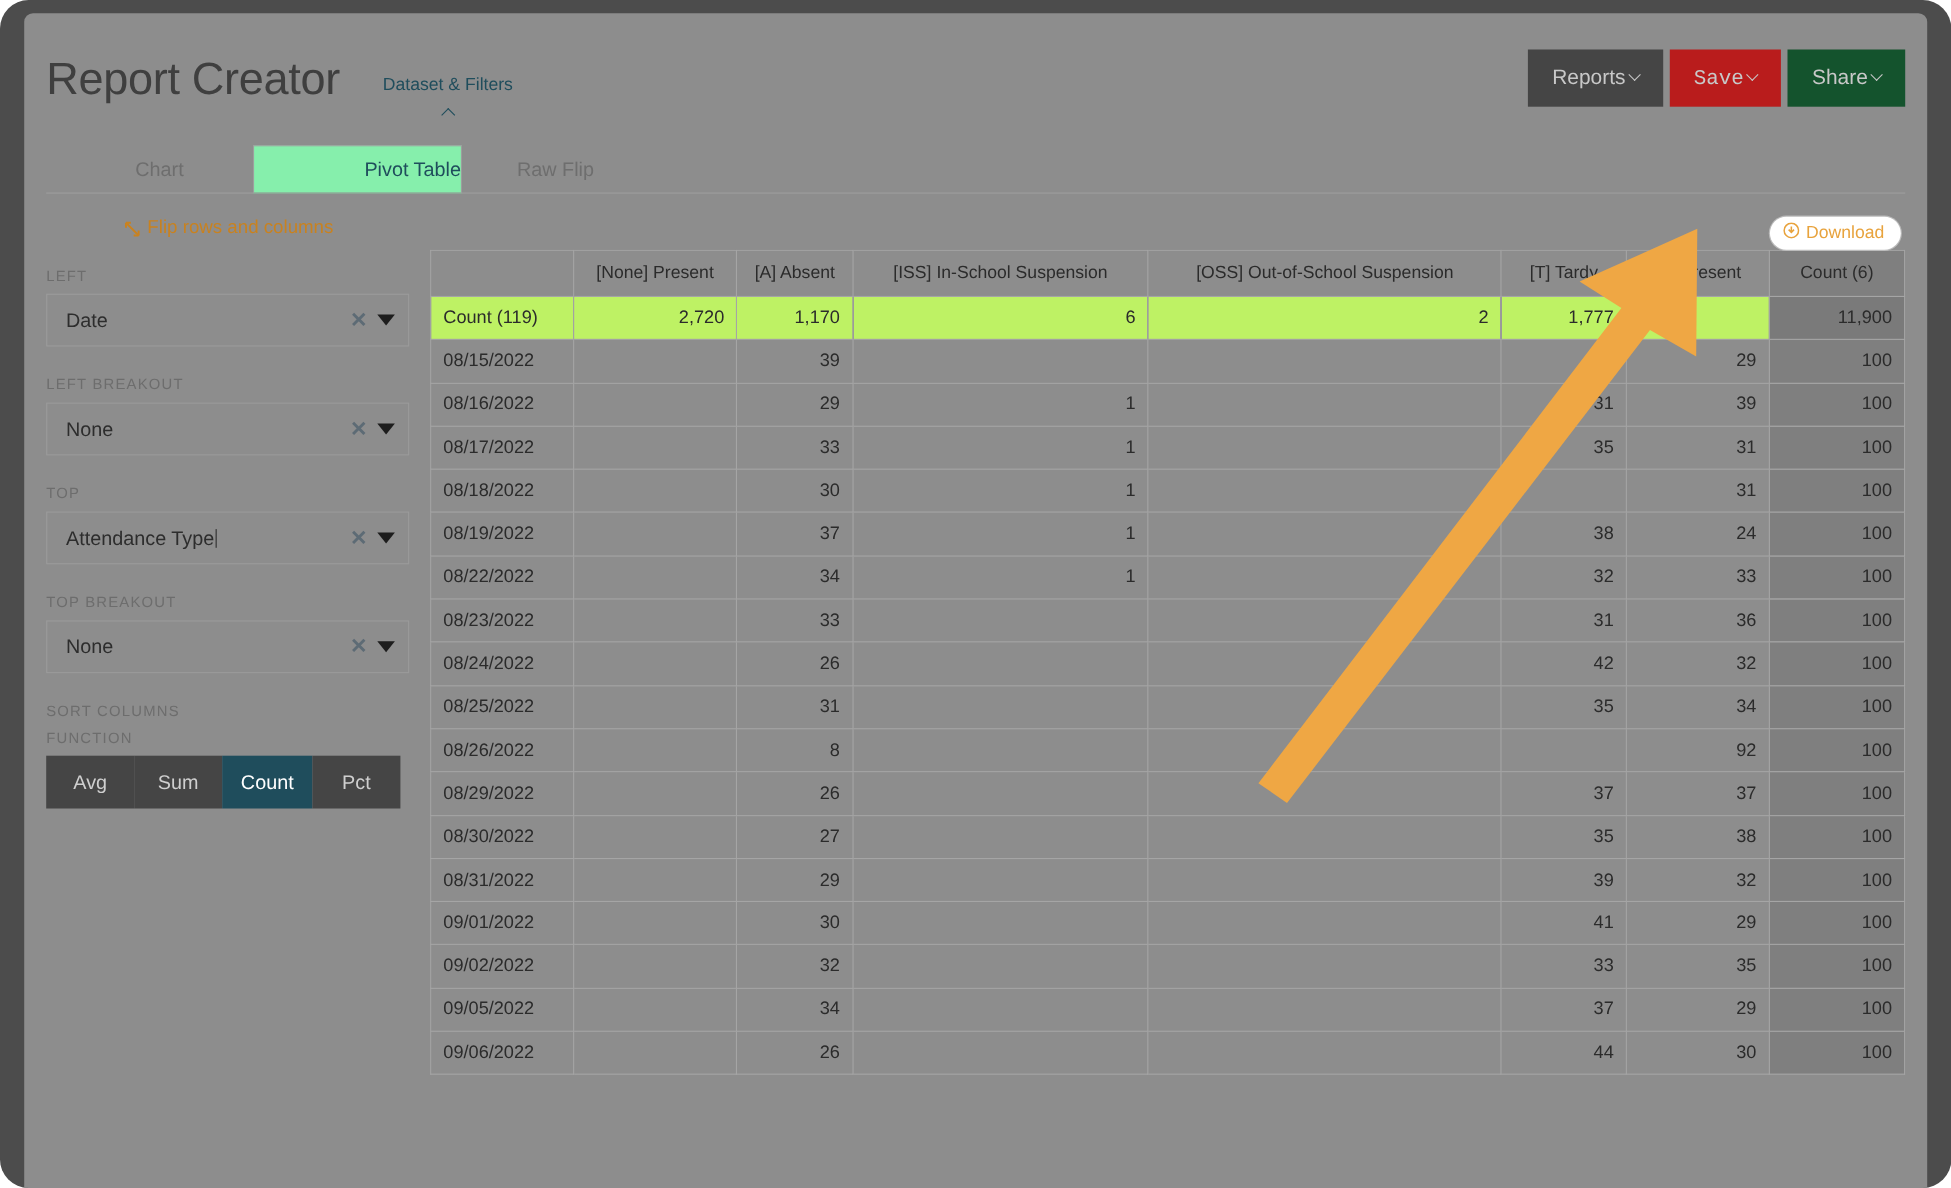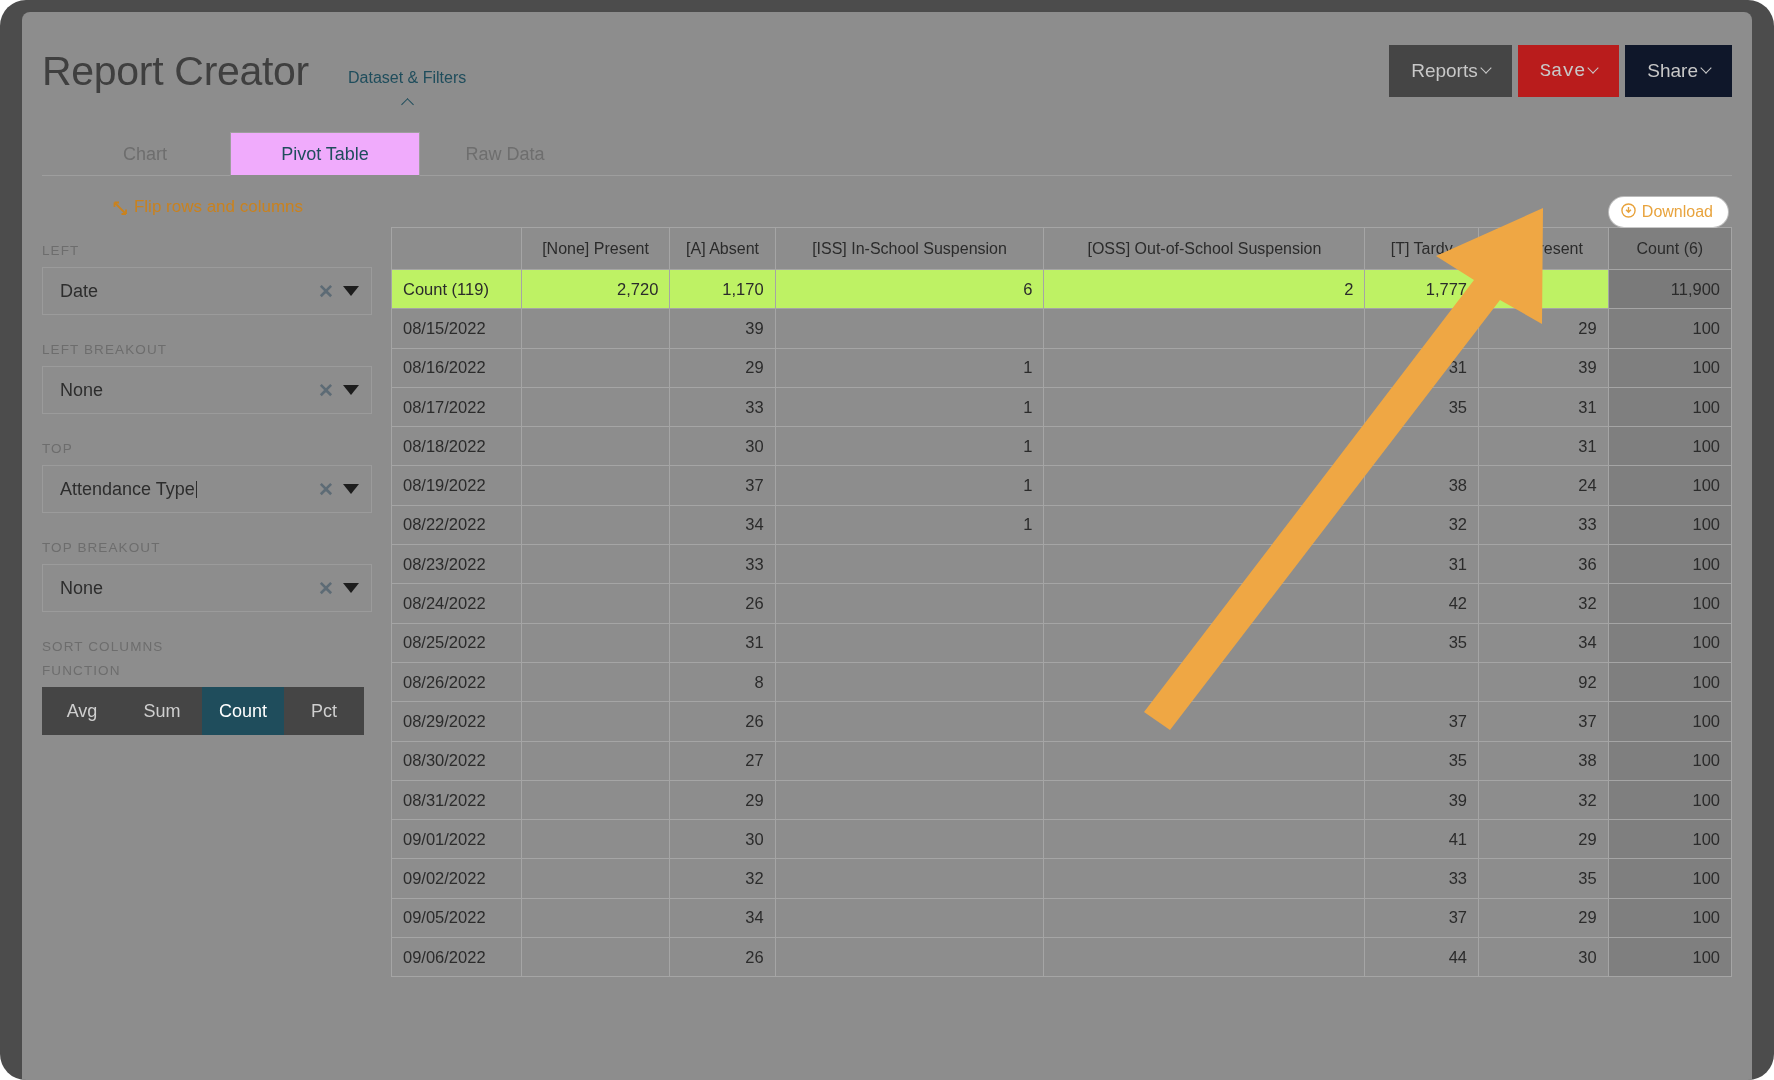--- a/index.html
+++ b/index.html
@@ -95,21 +95,21 @@
     justify-content: center;
     font-size: 19px;
     color: #c8c8c8;
     border: none;
     cursor: pointer;
     font-family: inherit;
     white-space: nowrap;
   }
   .hdr-btn.dark  { background: #454545; }
   .hdr-btn.green { background: #b91c1c; font-family: Liberation Mono, monospace; }
-  .hdr-btn.blue  { background: #0f172a; }
+  .hdr-btn.blue  { background: #14532d; }
 
   
   #tabs {
     position: absolute;
     left: 20px;
     top: 120px;
     right: 20px;
     height: 44px;
     border-bottom: 1.5px solid #9e9e9e;
   }
@@ -122,22 +122,23 @@
     justify-content: center;
     font-size: 18px;
     color: #6e6e6e;
     cursor: pointer;
     background: transparent;
   }
   .tab.active {
     color: #1f4d5c;
     border: 1.5px solid #9e9e9e;
     border-bottom: 1.5px solid #8d8d8d;
-    background: #f0abfc;
+    background: #86efac;
     z-index: 3;
+    justify-content: flex-end;
   }
 
   
   #sidebar {
     position: absolute;
     left: 20px;
     top: 185px;
     width: 330px;
   }
   #flip-link {
@@ -324,21 +325,21 @@
     </div>
 
     <div id="tabs">
       <div class="tab" style="left:18px;width:170px;">
         <span>Chart</span>
       </div>
       <div class="tab active" style="left:188px;width:190px;">
         <span>Pivot Table</span>
       </div>
       <div class="tab" style="left:378px;width:170px;">
-        <span>Raw Data</span>
+        <span>Raw Flip</span>
       </div>
     </div>
 
     <div id="sidebar">
 
       <div id="flip-link">
         <span class="flip-icon">
           <svg width="15" height="15" viewBox="0 0 15 15">
             <path d="M1.5 1.5 L1.5 6 M1.5 1.5 L6 1.5 M1.5 1.5 L13 13" stroke="#c9821f" stroke-width="1.8" fill="none"></path>
             <path d="M13 13 L8.5 13 M13 13 L13 8.5" stroke="#c9821f" stroke-width="1.8" fill="none"></path>

